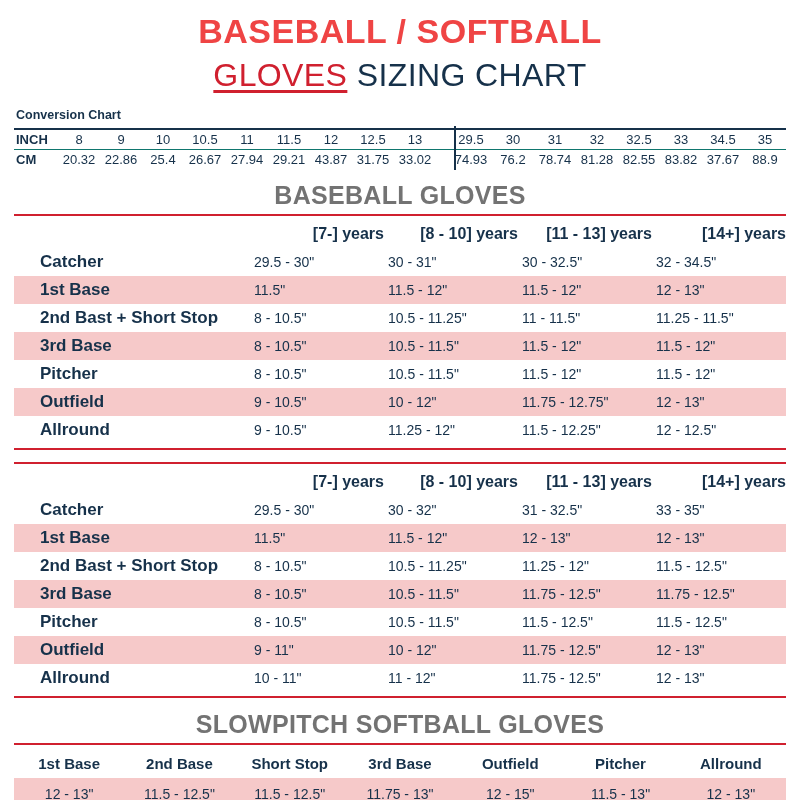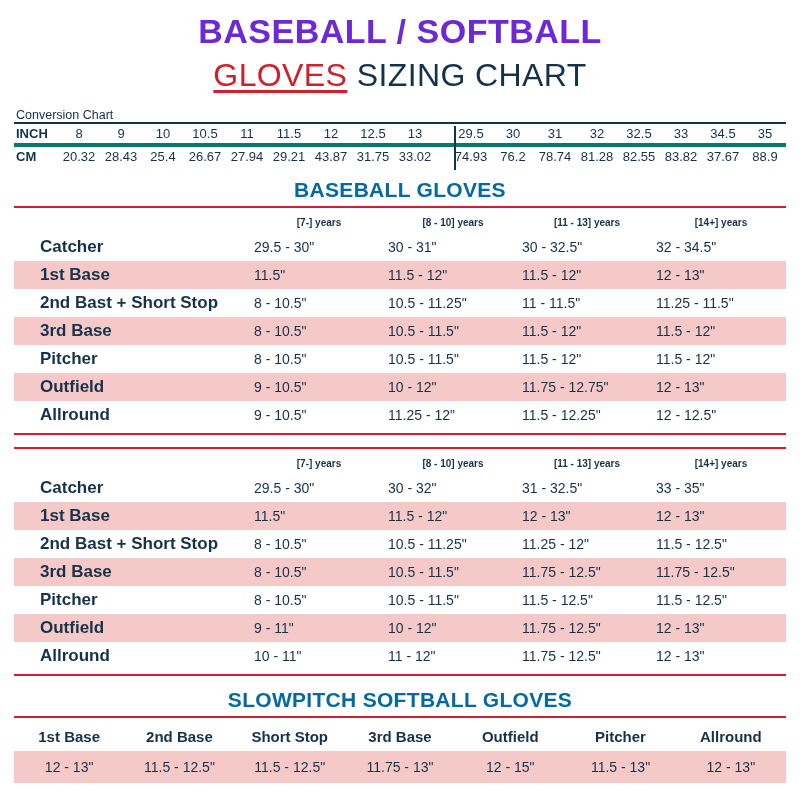--- a/index.html
+++ b/index.html
@@ -21,21 +21,21 @@
     box-sizing: border-box;
     padding: 0 14px;
   }
 
   
   .title-main {
     text-align: center;
     font-size: 34px;
     font-weight: bold;
     letter-spacing: 0.5px;
-    color: #6d28d9;
+    color: #ef4444;
     margin-top: 12px;
     line-height: 1.15;
   }
   .title-sub {
     text-align: center;
     font-size: 32px;
     font-weight: normal;
     letter-spacing: 0.4px;
     color: #16314a;
     margin-top: 6px;
@@ -48,24 +48,24 @@
     text-underline-offset: 4px;
   }
 
   
   .conv-wrap {
     margin-top: 14px;
     position: relative;
   }
   .conv-label {
     font-size: 12.5px;
-    font-weight: normal;
+    font-weight: bold;
     color: #16314a;
     padding-left: 2px;
-    margin-bottom: 0;
+    margin-bottom: 6px;
   }
   .conv-rule {
     border-top: 2px solid #16314a;
     width: 100%;
   }
   table.conv {
     width: 100%;
     border-collapse: collapse;
     table-layout: fixed;
   }
@@ -76,62 +76,62 @@
     color: #16314a;
     white-space: nowrap;
   }
   table.conv td.unit {
     font-weight: bold;
     text-align: left;
     width: 42px;
     padding-left: 2px;
   }
   table.conv tr.row-inch td {
-    border-bottom: 4px solid #0f766e;
+    border-bottom: 1px solid #0f766e;
   }
   table.conv td.divider-cell {
     width: 14px;
     position: relative;
   }
   .conv-vline {
     position: absolute;
     left: 440px;
     top: 18px;
     width: 2px;
     height: 44px;
     background: #16314a;
   }
 
   
   .section {
     margin-top: 12px;
   }
   .section-title {
     text-align: center;
-    font-size: 21px;
-    font-weight: bold;
-    color: #0369a1;
+    font-size: 25px;
+    font-weight: bold;
+    color: #737373;
     letter-spacing: 0.3px;
     margin-bottom: 4px;
   }
   .hr-red {
     border: 0;
     border-top: 2px solid #d0202f;
     margin: 4px 0;
   }
   table.grid {
     width: 100%;
     border-collapse: collapse;
     table-layout: fixed;
   }
   table.grid th {
-    font-size: 10px;
-    font-weight: bold;
-    color: #16314a;
-    text-align: center;
+    font-size: 16px;
+    font-weight: bold;
+    color: #16314a;
+    text-align: right;
     padding: 5px 0 5px 4px;
   }
   table.grid th.pos-head {
     width: 232px;
   }
   table.grid td {
     font-size: 14px;
     color: #16314a;
     padding: 4px 0 4px 4px;
     white-space: nowrap;
@@ -197,21 +197,21 @@
         <td>31</td>
         <td>32</td>
         <td>32.5</td>
         <td>33</td>
         <td>34.5</td>
         <td>35</td>
       </tr>
       <tr>
         <td class="unit">CM</td>
         <td>20.32</td>
-        <td>28.43</td>
+        <td>22.86</td>
         <td>25.4</td>
         <td>26.67</td>
         <td>27.94</td>
         <td>29.21</td>
         <td>43.87</td>
         <td>31.75</td>
         <td>33.02</td>
         <td class="divider-cell"></td>
         <td>74.93</td>
         <td>76.2</td>

